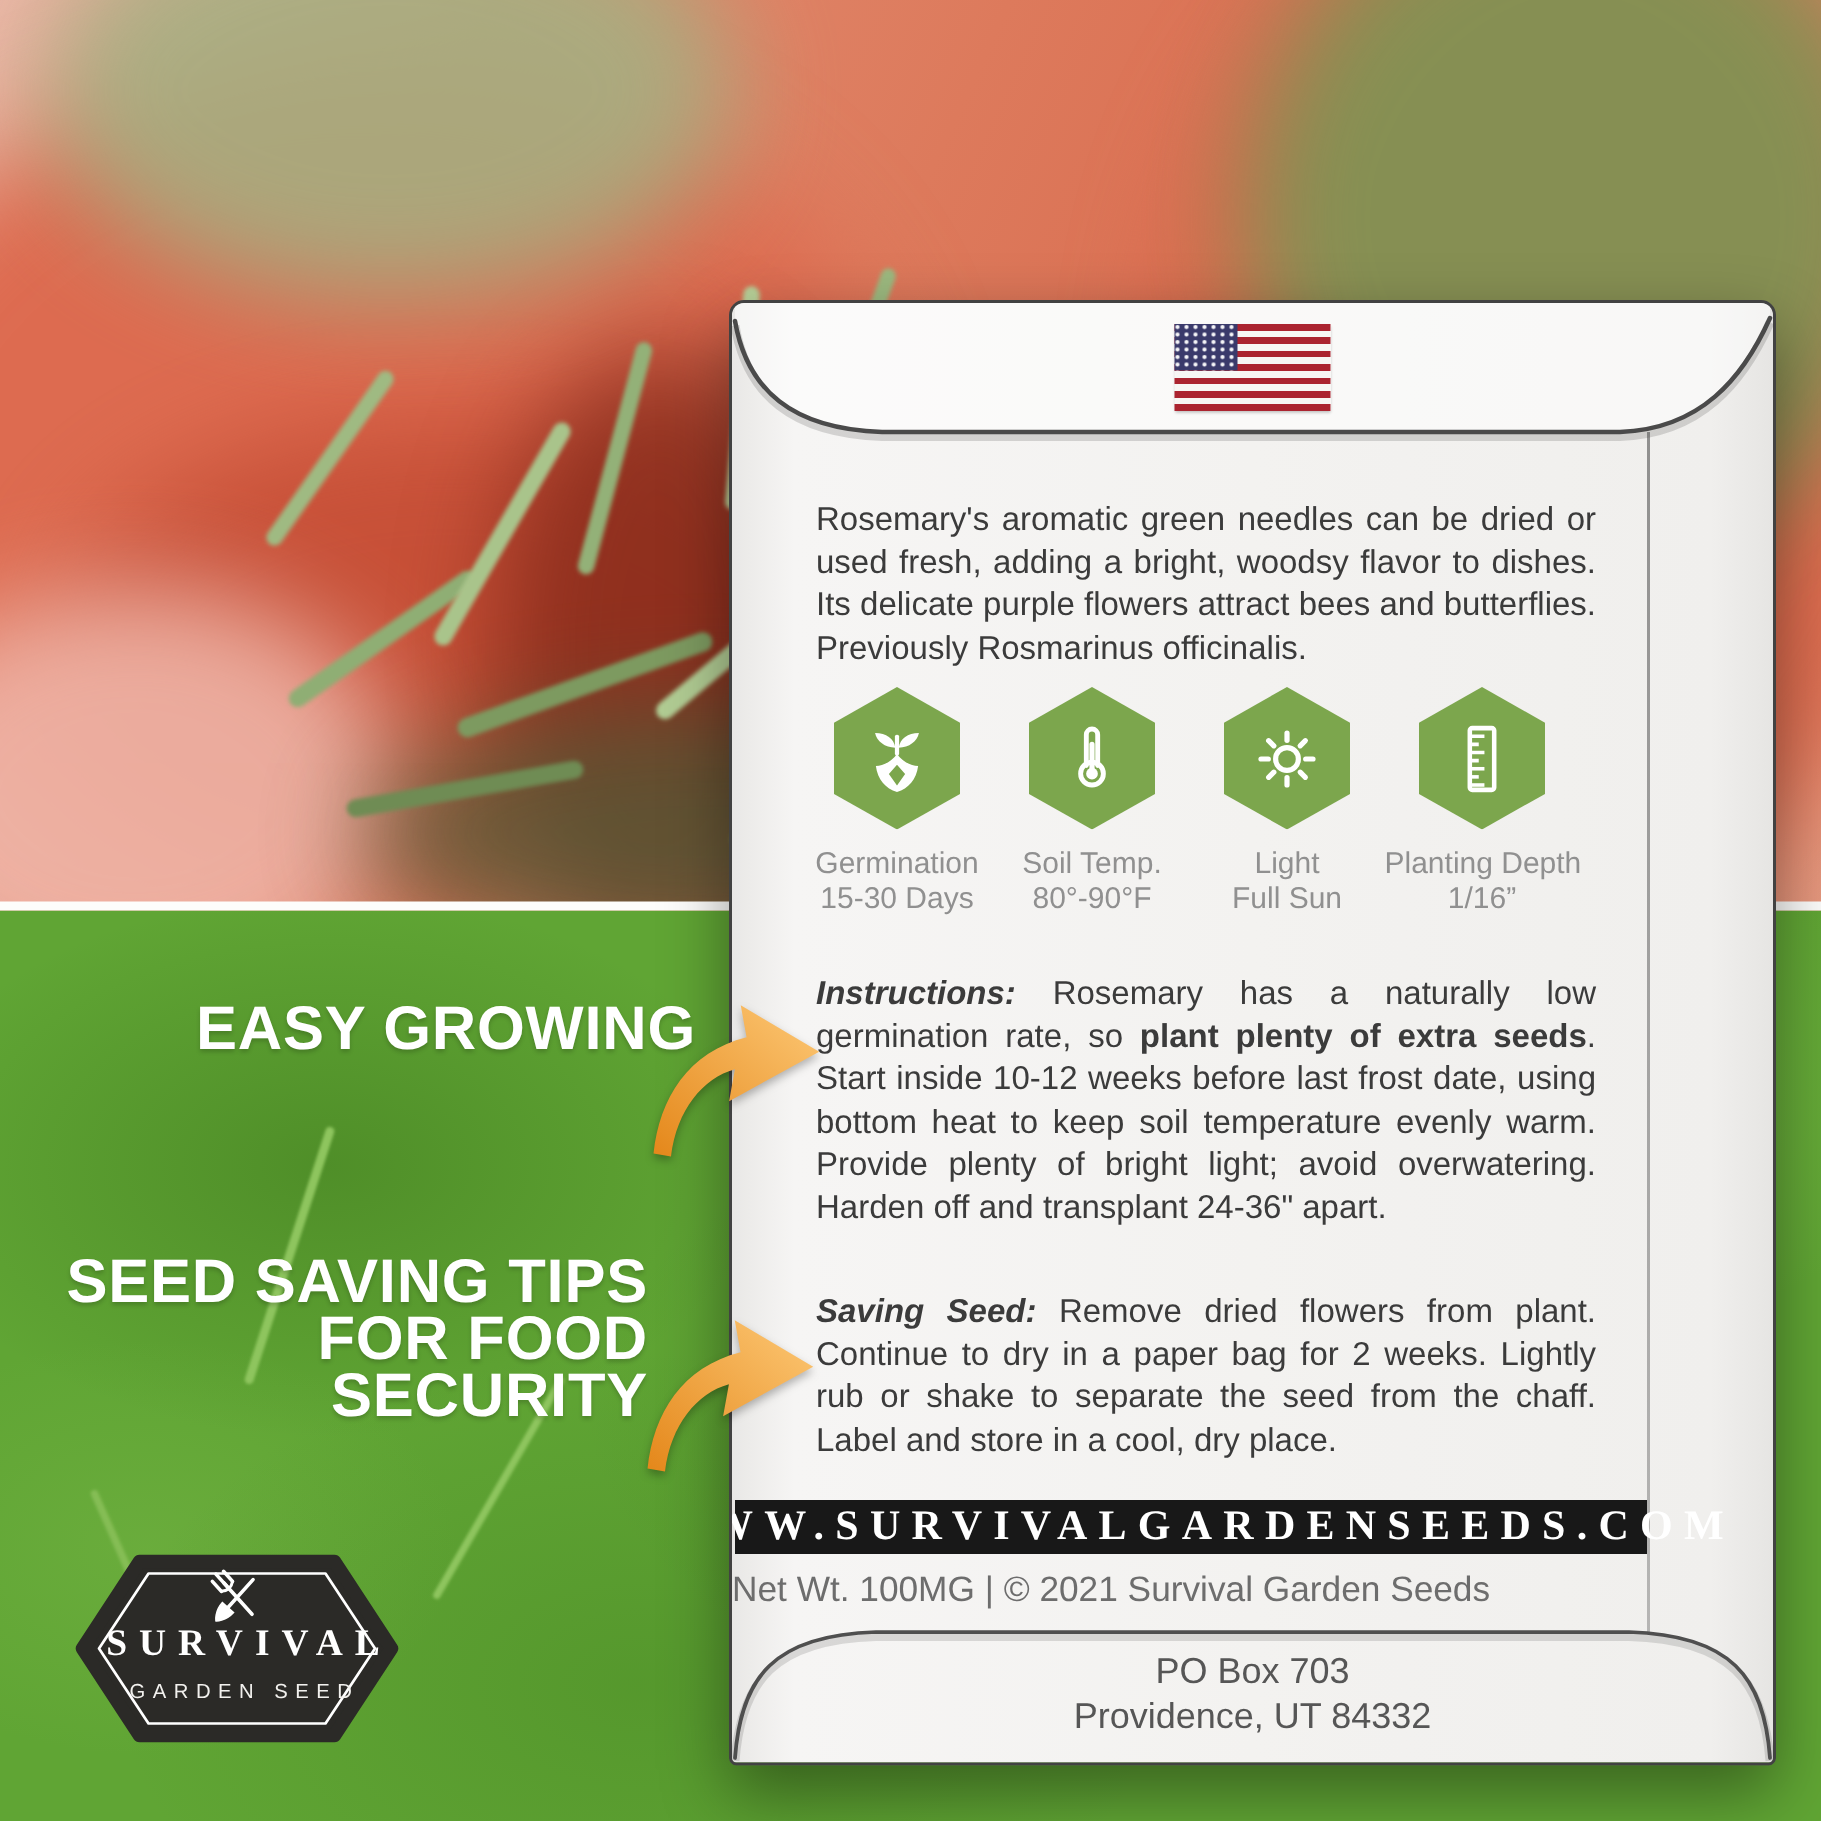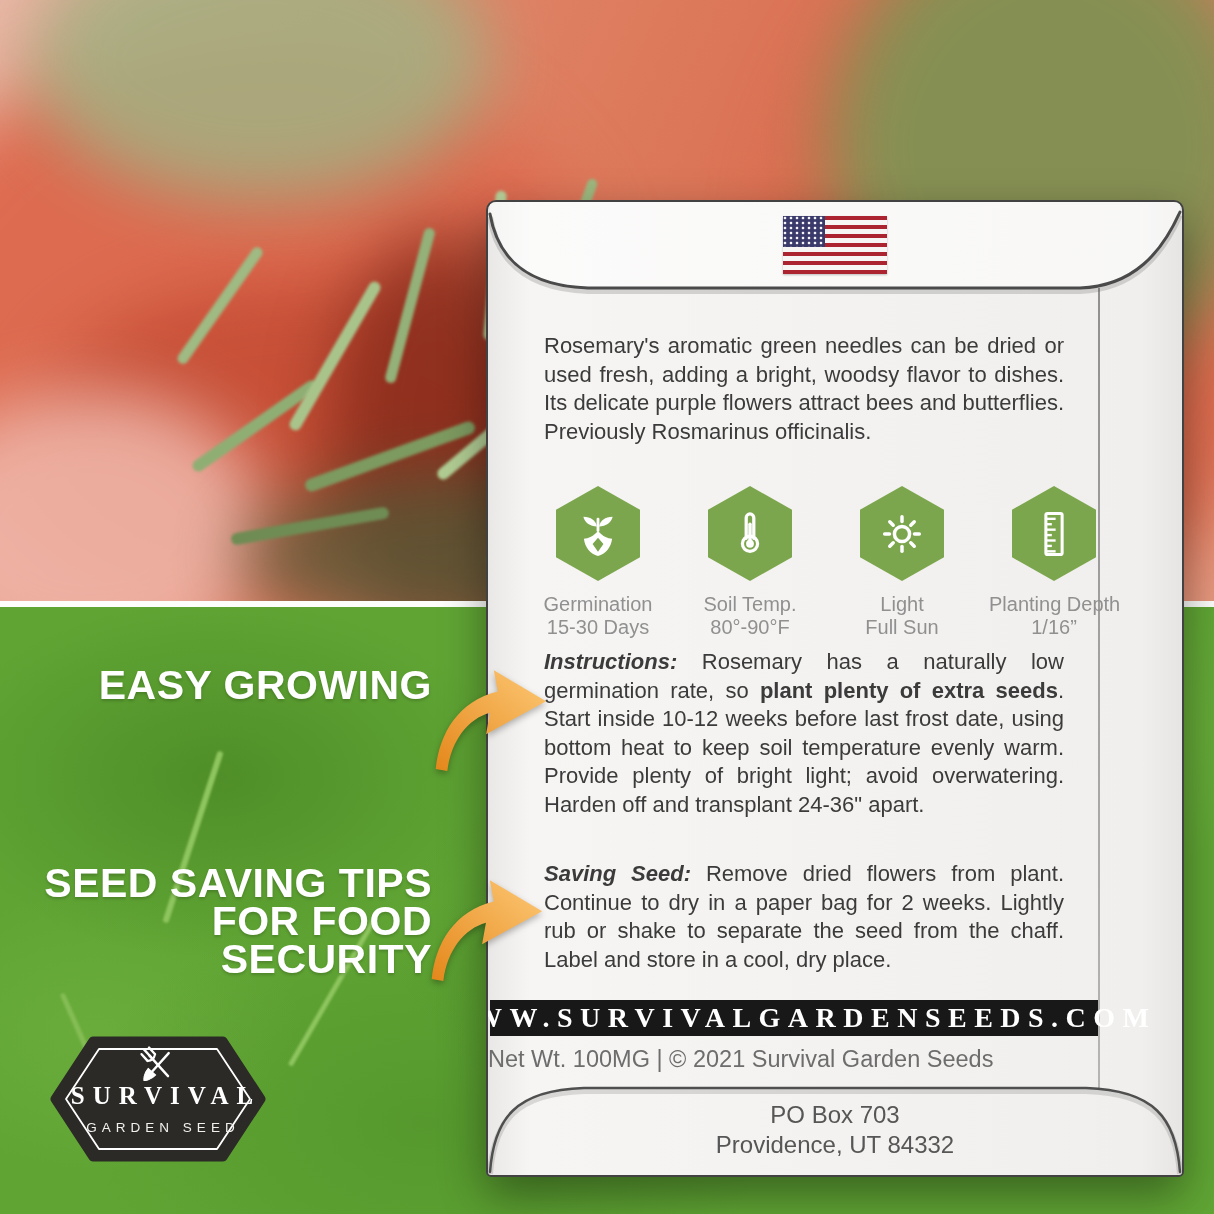--- a/index.html
+++ b/index.html
@@ -23,22 +23,22 @@
       radial-gradient(ellipse 420px 260px at 18% 28%,rgba(36,84,10,.28),transparent 70%),
       radial-gradient(ellipse 520px 300px at 62% 55%,rgba(40,92,12,.22),transparent 70%),
       radial-gradient(ellipse 380px 240px at 85% 20%,rgba(150,210,90,.25),transparent 70%),
       radial-gradient(ellipse 500px 320px at 35% 85%,rgba(44,100,16,.20),transparent 70%),
       radial-gradient(ellipse 300px 200px at 8% 70%,rgba(150,205,95,.18),transparent 70%);
     z-index:1;}
 
   
   .callout{z-index:6;color:#ffffff;font-weight:800;font-size:41px;line-height:38px;
     text-align:right;letter-spacing:.5px;text-shadow:0 2px 3px rgba(0,0,0,.18);}
-  .callout1{left:0;top:666px;width:432px;}
-  .callout2{left:0;top:864px;width:432px;}
+  .callout1{left:0;top:666px;width:432px;padding-left:32px;}
+  .callout2{left:0;top:835px;width:432px;}
   .arrow{z-index:8;filter:drop-shadow(0 3px 3px rgba(0,0,0,.28));}
 
   
   .badge{left:50px;top:1032px;width:216px;height:134px;z-index:6;}
   .badge .btxt{position:absolute;width:100%;text-align:center;color:#fff;}
   .badge .btitle{top:50px;font-family:"Liberation Serif",serif;font-weight:bold;
     font-size:25px;letter-spacing:8px;padding-left:8px;}
   .badge .bsub{top:88px;font-size:13.5px;letter-spacing:5px;padding-left:5px;color:#f2f1ee;}
 
   
@@ -58,22 +58,22 @@
     background-image:radial-gradient(circle at 2px 2px,rgba(255,255,255,.95) 1px,transparent 1.7px);
     background-size:6px 5px;}
 
   .ptext{position:absolute;left:56px;width:520px;color:#3b3b3b;font-size:22px;
     line-height:28.6px;text-align:justify;margin:0;}
   .desc{top:130px;}
   .instr{top:446px;}
   .saving{top:658px;}
   .ptext b i, .ptext .plabel{font-weight:bold;font-style:italic;}
 
-  .stats{position:absolute;left:45px;top:284px;width:520px;display:grid;
-    grid-template-columns:repeat(4,130px);gap:22px;}
+  .stats{position:absolute;left:45px;top:256px;width:520px;display:grid;
+    grid-template-columns:repeat(4,130px);}
   .stat{text-align:center;}
   .hex{width:84px;height:95px;margin:0 auto;background:#7ca64d;
     clip-path:polygon(50% 0%,100% 25%,100% 75%,50% 100%,0% 75%,0% 25%);
     display:flex;align-items:center;justify-content:center;}
   .statlbl{margin-top:12px;color:#909090;font-size:20px;line-height:23px;white-space:nowrap;}
 
   .sitebar{position:absolute;left:2px;top:798px;width:608px;height:36px;background:#181818;
     display:flex;align-items:center;justify-content:center;}
   .sitebar span{color:#fff;font-family:"Liberation Serif",serif;font-weight:bold;
     font-size:28px;letter-spacing:7.5px;padding-left:7px;}

